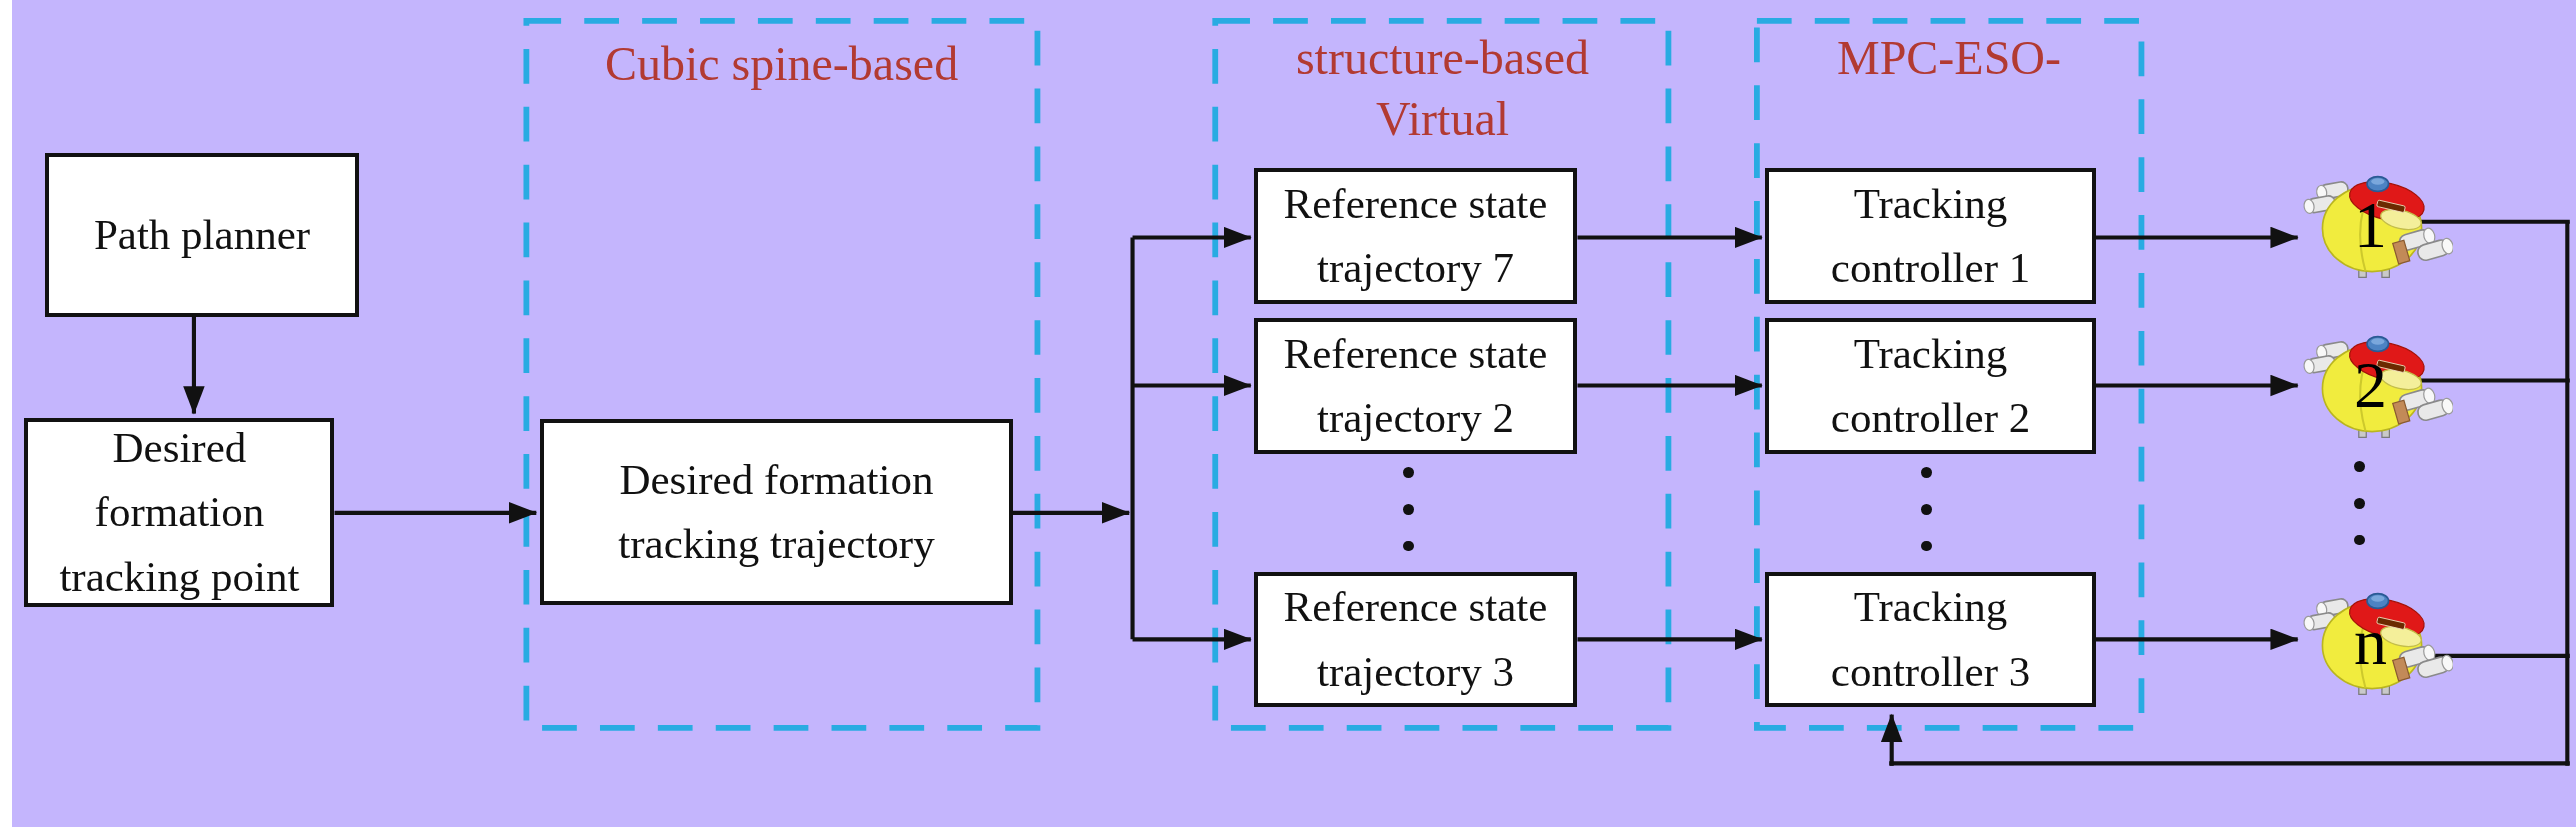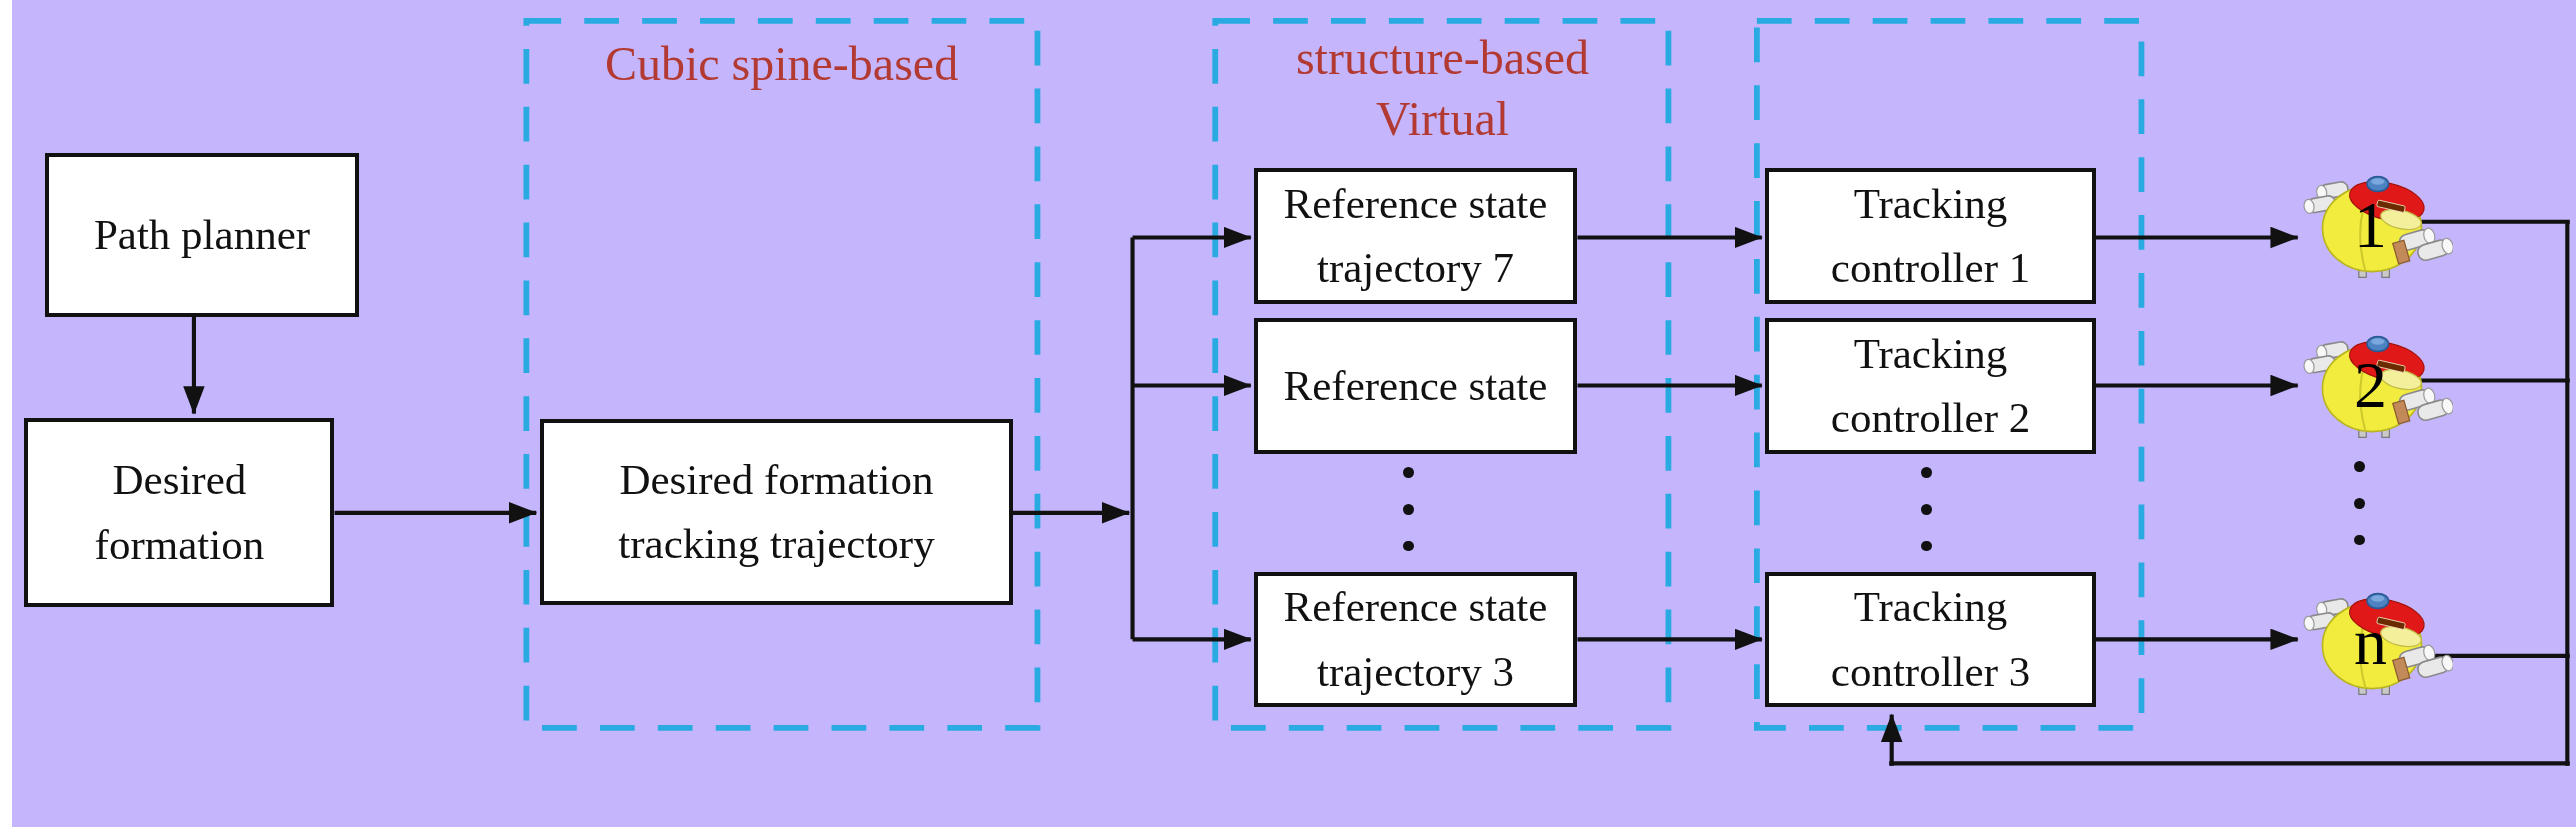--- a/index.html
+++ b/index.html
@@ -91,41 +91,44 @@
   </svg>
 
   <div class="group-label" style="left:529px; top:33px; width:481px;">Cubic spine-based</div>
 
   <div class="group-label" style="left:1207px; top:26.5px; width:447px;">
     <div>structure-based</div>
     <div>Virtual</div>
   </div>
 
   <div class="group-label" style="left:1749px; top:26.5px; width:376px;">
+    <div>MPC-ESO-</div>
   </div>
 
   <div class="node" style="left:33px; top:153px; width:314px; height:164px;">
     <div>Path planner</div>
   </div>
 
   <div class="node" style="left:12.4px; top:418px; width:310px; height:189px;">
     <div>Desired formation</div>
+    <div>tracking point</div>
   </div>
 
   <div class="node" style="left:528px; top:419px; width:473px; height:186px;">
     <div>Desired formation</div>
     <div>tracking trajectory</div>
   </div>
 
   <div class="node" style="left:1242px; top:168px; width:323px; height:136px;">
     <div>Reference state</div>
     <div>trajectory 7</div>
   </div>
   <div class="node" style="left:1242px; top:318px; width:323px; height:136px;">
     <div>Reference state</div>
+    <div>trajectory 2</div>
   </div>
   <div class="node" style="left:1242px; top:572px; width:323px; height:135px;">
     <div>Reference state</div>
     <div>trajectory 3</div>
   </div>
 
   <div class="node" style="left:1753px; top:168px; width:331px; height:136px;">
     <div>Tracking</div>
     <div>controller 1</div>
   </div>

